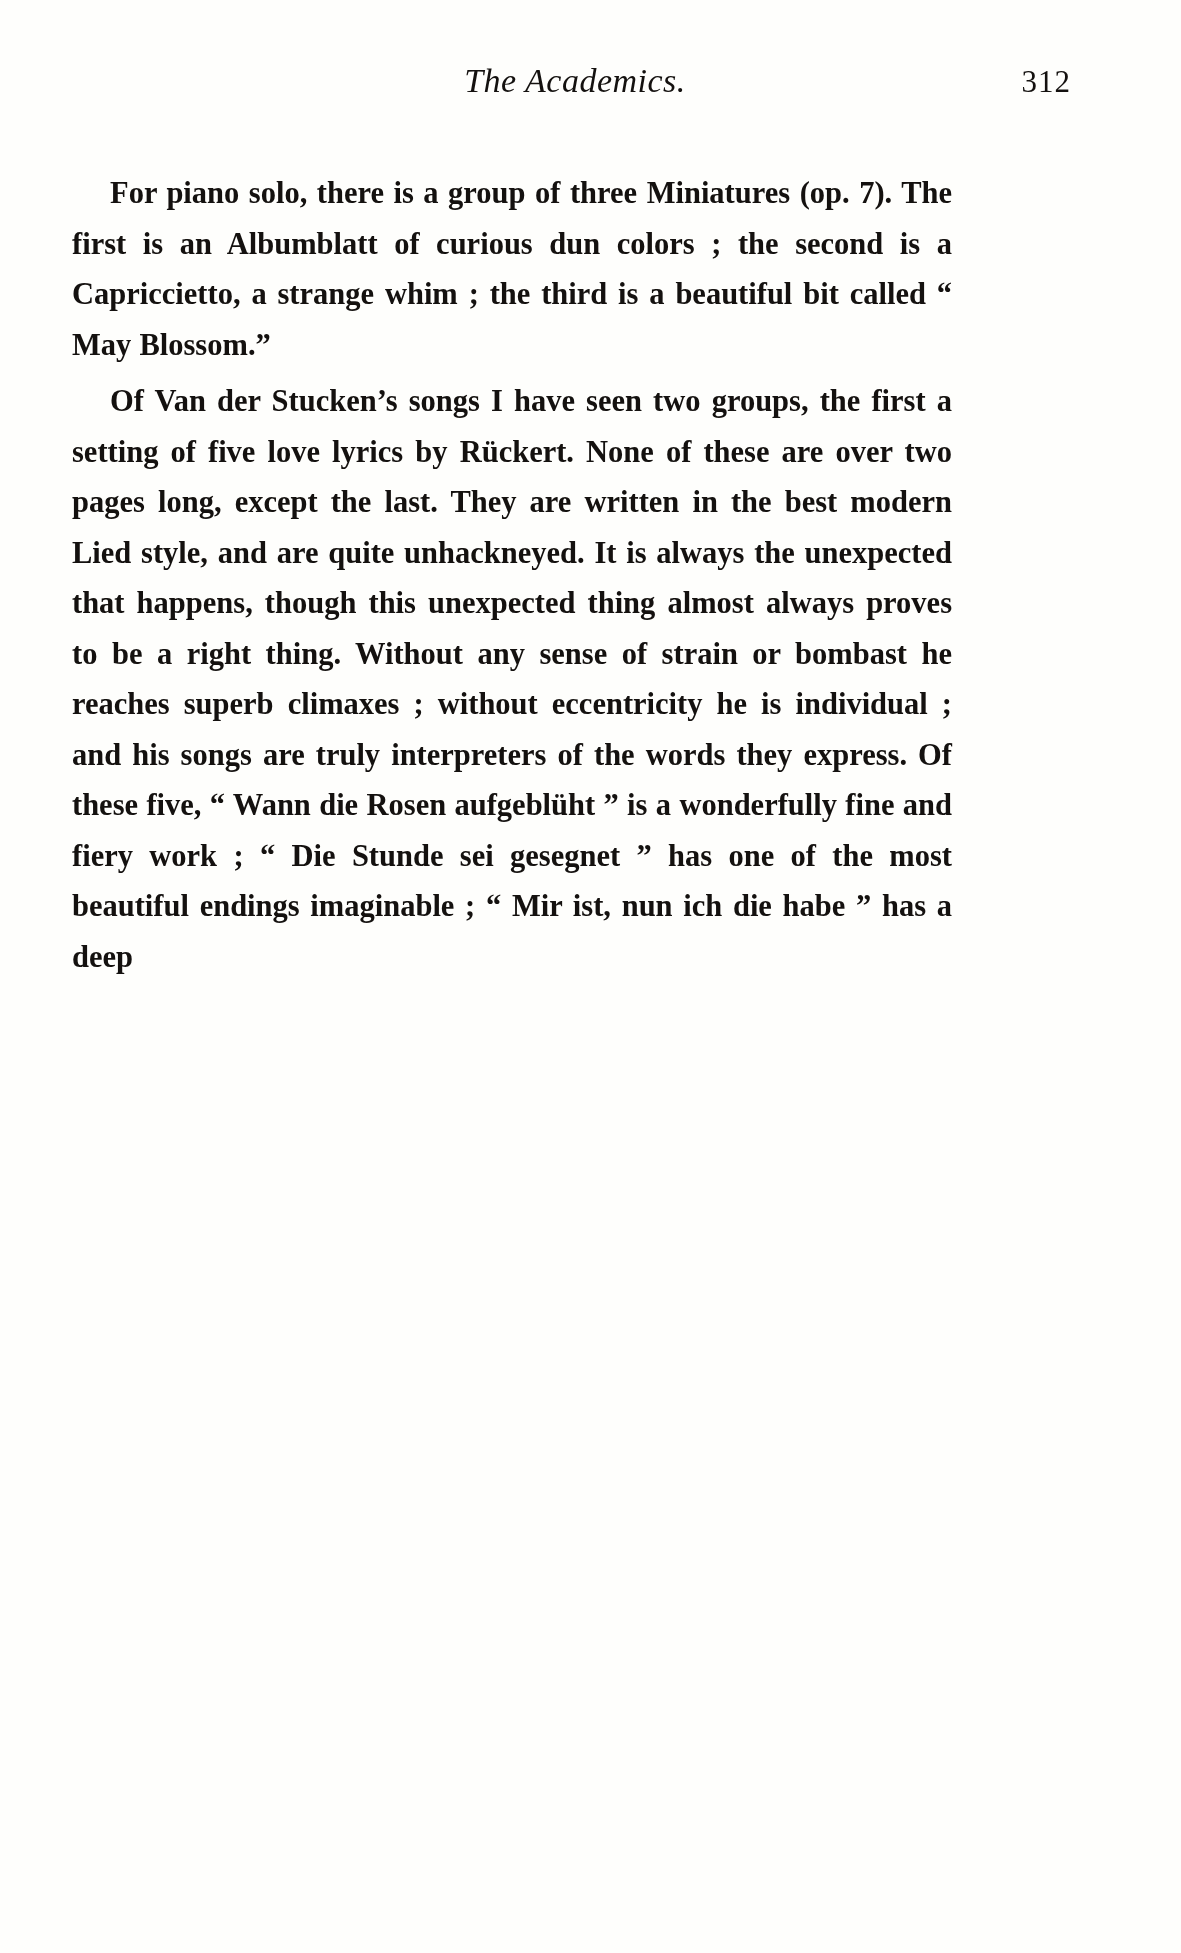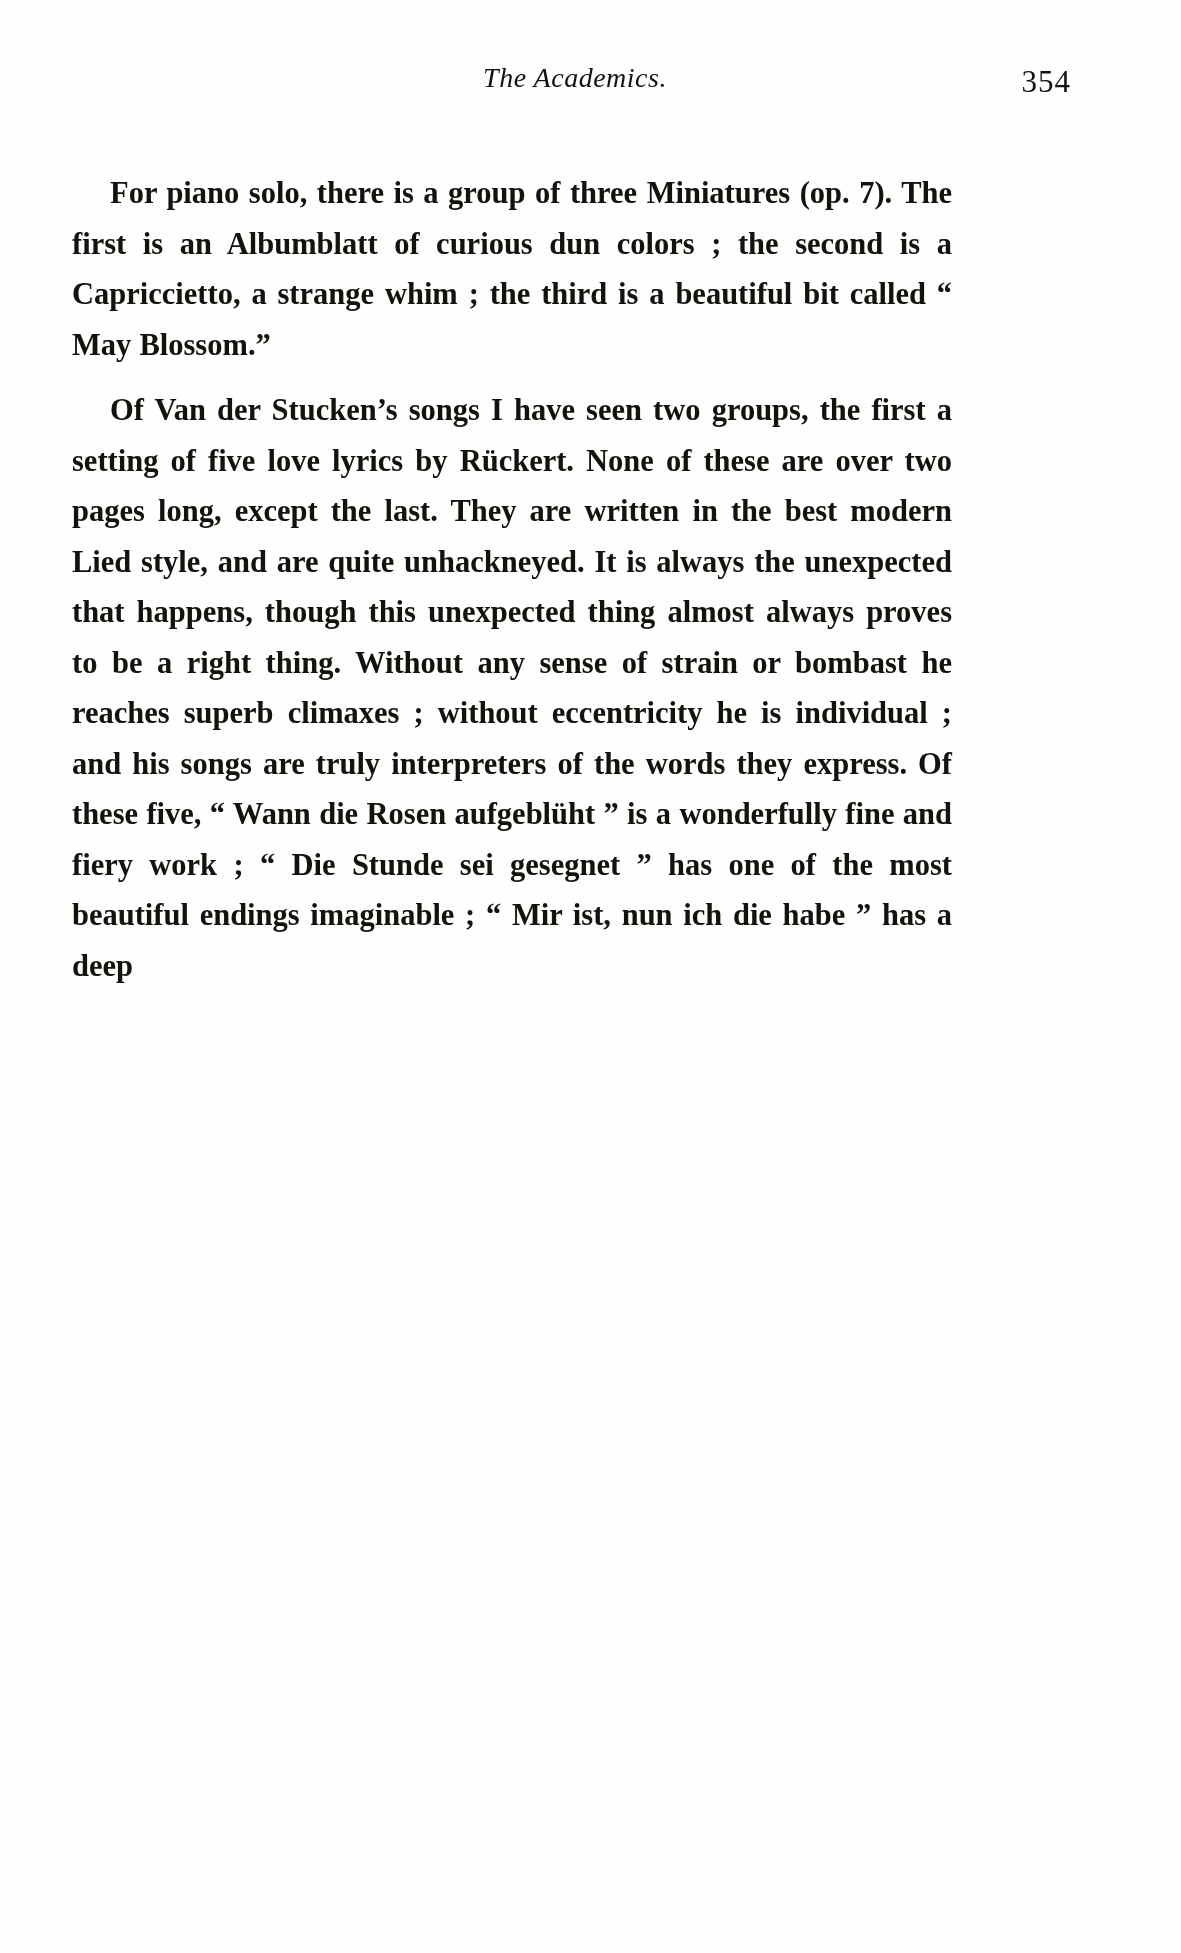--- a/index.html
+++ b/index.html
@@ -30,21 +30,21 @@
     width: 1041px;
     height: 54px;
   }
   .running-title {
     position: absolute;
     left: 295px;
     top: 0;
     width: 420px;
     text-align: center;
     font-style: italic;
-    font-size: 28px;
+    font-size: 34px;
     letter-spacing: 0.5px;
     color: #14110f;
     font-family: "Liberation Serif", serif;
   }
   .page-number {
     position: absolute;
     right: 40px;
     top: 2px;
     font-size: 31px;
     color: #14110f;
@@ -63,35 +63,35 @@
     font-size: 30.5px;
     line-height: 50.5px;
     text-align: justify;
     text-align-last: left;
     text-justify: inter-word;
     color: #14110f;
     word-spacing: 0.5px;
     font-weight: bold;
   }
   p.para + p.para {
-    margin-top: 15px;
+    margin-top: 6px;
   }
   p.para .indent {
     display: inline-block;
     width: 38px;
   }
 </style>
 </head>
 <body>
 
 <div class="page">
 
   <div class="header">
     <div class="running-title">The Academics.</div>
-    <div class="page-number">354</div>
+    <div class="page-number">312</div>
   </div>
 
   <div class="body-text">
 
     <p class="para"><span class="indent"></span><span>For piano solo, there is a group of three Miniatures (op. 7).  The first is an Albumblatt of curious dun colors ; the second is a Capriccietto, a strange whim ; the third is a beautiful bit called “ May Blossom.”</span></p>
 
     <p class="para"><span class="indent"></span><span>Of Van der Stucken’s songs I have seen two groups, the first a setting of five love lyrics by Rückert.  None of these are over two pages long, except the last.  They are written in the best modern Lied style, and are quite unhackneyed.  It is always the unexpected that happens, though this unexpected thing almost always proves to be a right thing.  Without any sense of strain or bombast he reaches superb climaxes ; without eccentricity he is individual ; and his songs are truly interpreters of the words they express.  Of these five, “ Wann die Rosen aufgeblüht ” is a wonderfully fine and fiery work ; “ Die Stunde sei gesegnet ” has one of the most beautiful endings imaginable ; “ Mir ist, nun ich die habe ” has a deep</span></p>
 
   </div>
 

